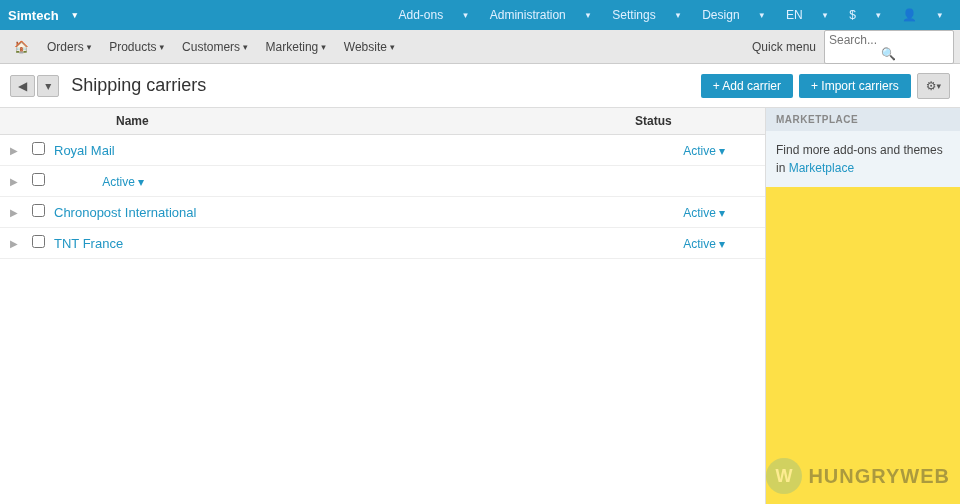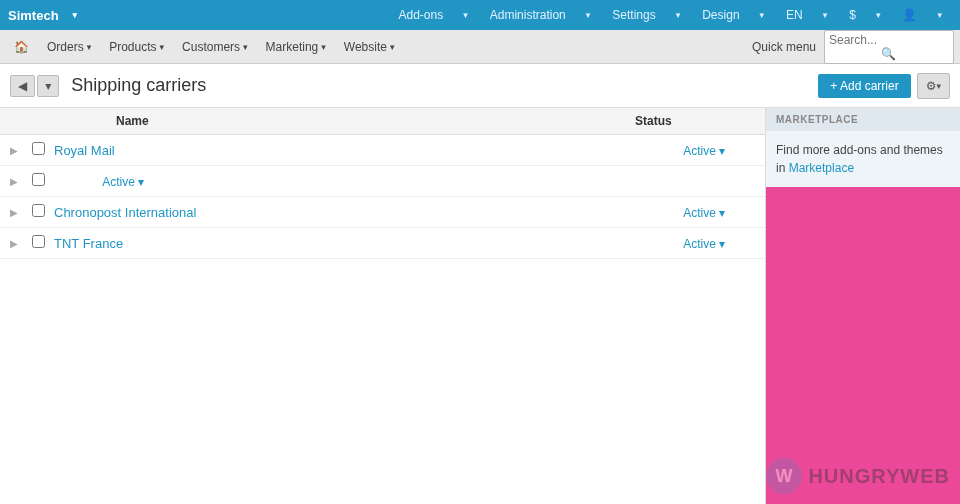--- a/index.html
+++ b/index.html
@@ -158,21 +158,21 @@
       font-size: 12px;
       display: inline-flex;
       align-items: center;
       gap: 3px;
       cursor: pointer;
     }
 
     
     .sidebar {
       width: 195px;
-      background: #ec4899;
+      background: #fde047;
       border-left: 1px solid #ddd;
       padding: 0;
     }
     .marketplace-header {
       background: #e0e8ef;
       padding: 6px 10px;
       font-size: 10px;
       color: #888;
       font-weight: bold;
       letter-spacing: 0.5px;
@@ -284,20 +284,23 @@
       </button>
       <button class="back-btn">
         <span>▾</span>
       </button>
     </div>
     <h1 class="page-title">Shipping carriers</h1>
   </div>
   <div class="page-header-right">
     <button class="btn-blue">
       <span>+ Add carrier</span>
+    </button>
+    <button class="btn-blue">
+      <span>+ Import carriers</span>
     </button>
     <button class="btn-settings">
       <span>⚙</span>
       <span style="font-size:9px;">▾</span>
     </button>
   </div>
 </div>
 
 <div class="main-area">
 

